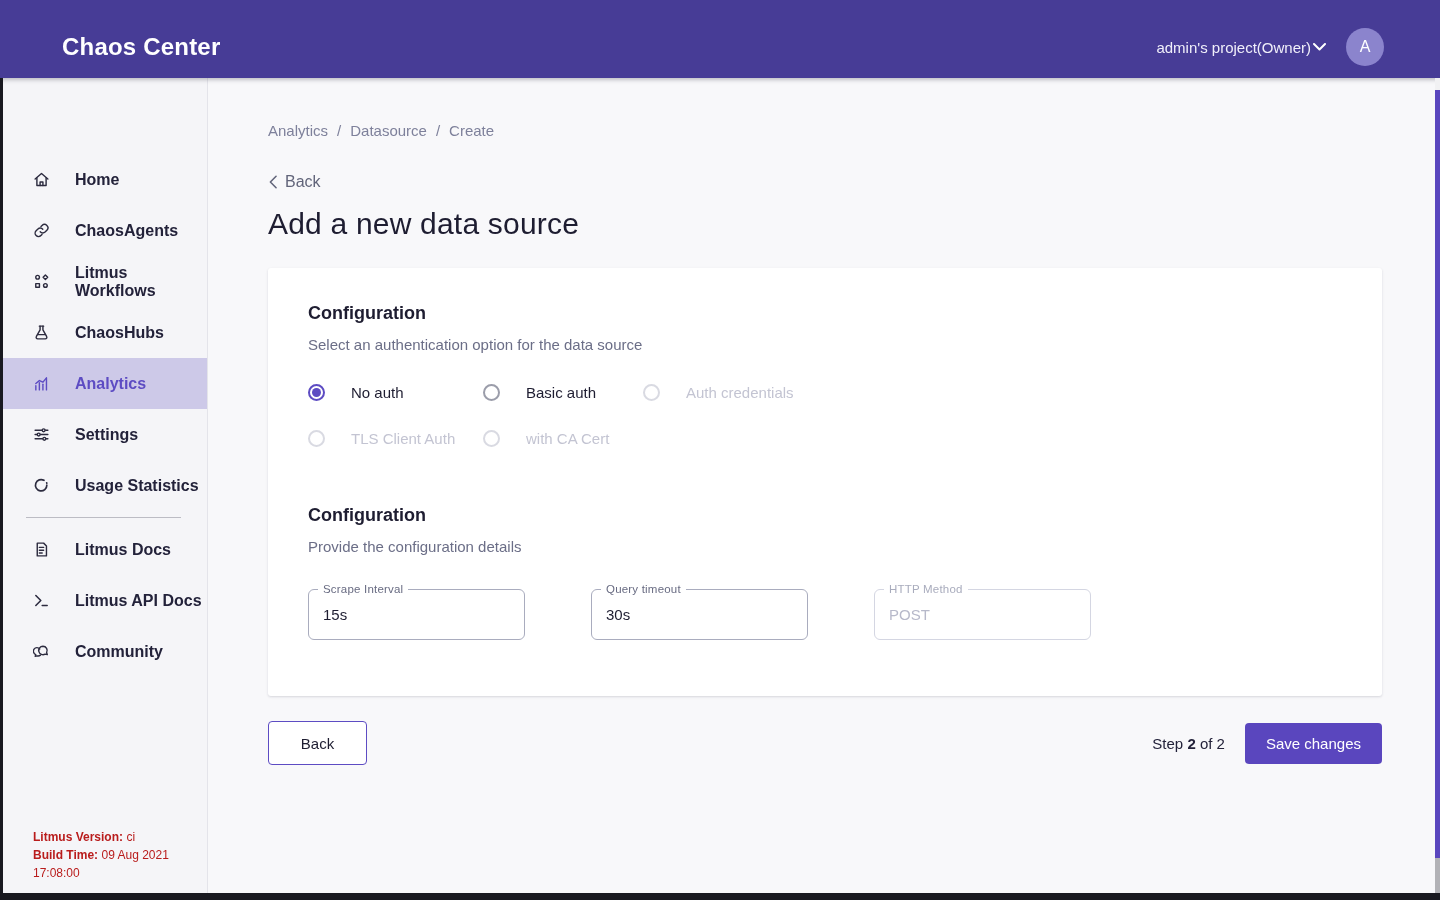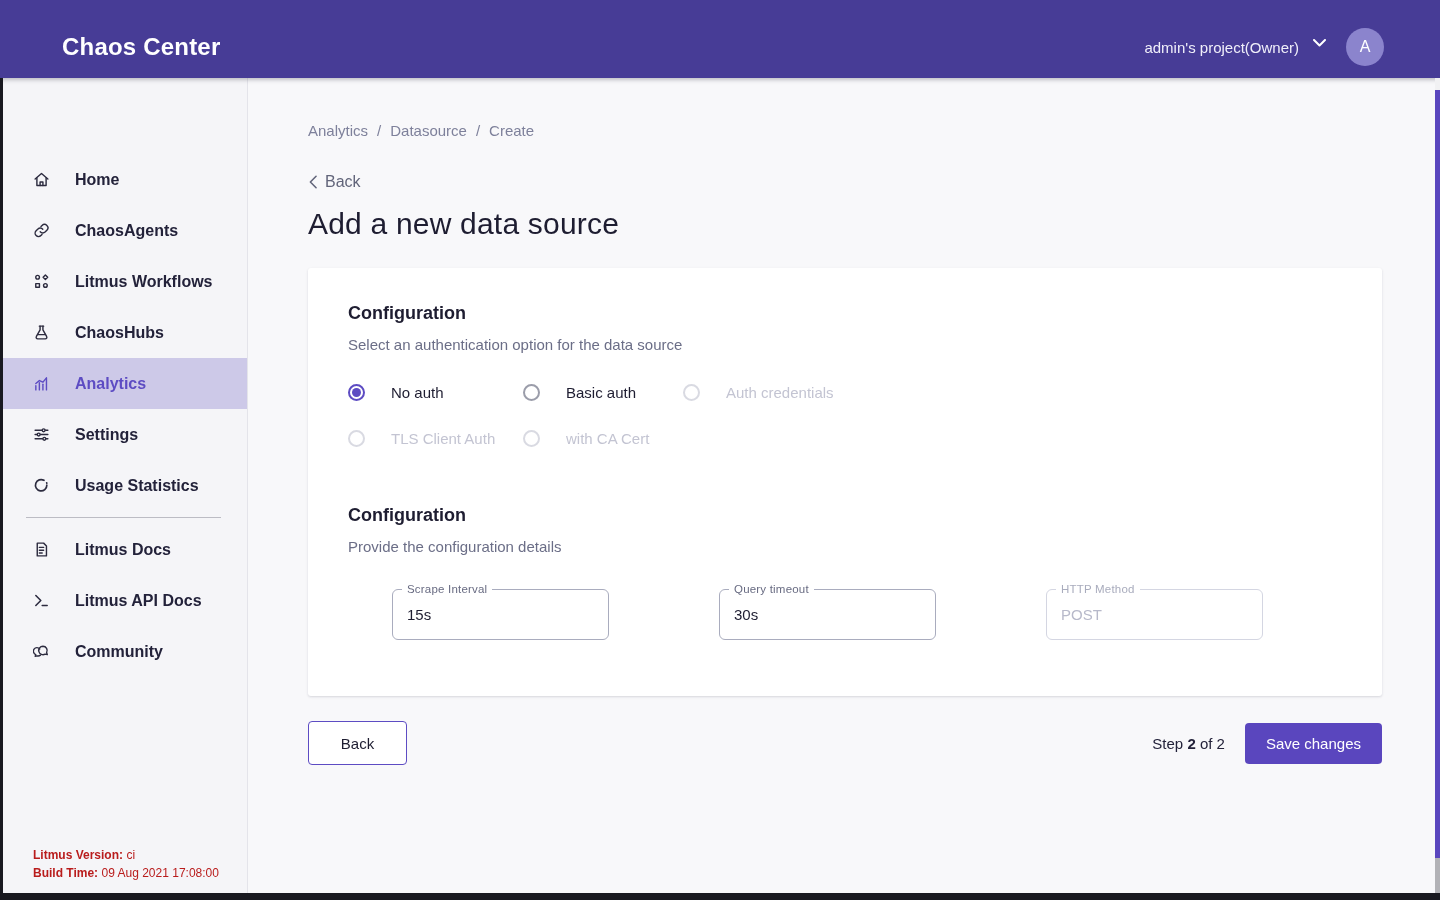--- a/index.html
+++ b/index.html
@@ -8,29 +8,29 @@
   }
   *{box-sizing:border-box;margin:0;padding:0;}
   html,body{width:1440px;height:900px;overflow:hidden;}
   body{font-family:"Liberation Sans",sans-serif;background:#f8f8fa;position:relative;color:var(--ink);}
 
   
   .header{height:78px;background:var(--header-bg);display:flex;align-items:center;
     padding:16px 56px 0 62px;color:#fff;position:relative;z-index:10;box-shadow:0 2px 4px rgba(20,20,40,.25);}
   .app-title{font-size:24px;font-weight:bold;letter-spacing:.2px;}
   .header-right{margin-left:auto;display:flex;align-items:center;gap:20px;}
-  .project-switch{display:flex;align-items:flex-start;gap:14px;font-size:15px;color:#f0effa;cursor:pointer;}
+  .project-switch{display:flex;align-items:center;gap:2px;font-size:15px;color:#f0effa;cursor:pointer;}
   .avatar{width:38px;height:38px;border-radius:50%;background:#8b84cd;display:flex;align-items:center;
     justify-content:center;font-size:16px;color:#fff;cursor:pointer;}
 
   
   .app-body{display:flex;height:822px;}
 
   
-  .sidebar{width:248px;background:#f5f5f8;border-right:1px solid #e4e4ea;display:flex;flex-direction:column;
+  .sidebar{width:208px;background:#f5f5f8;border-right:1px solid #e4e4ea;display:flex;flex-direction:column;
     padding-top:76px;flex-shrink:0;}
   .nav-item{height:51px;display:flex;align-items:center;padding-left:33px;cursor:pointer;
     color:#23223a;font-size:16px;font-weight:bold;}
   .nav-item .nav-icon{width:17px;height:17px;flex-shrink:0;color:#2c2b3f;display:flex;}
   .nav-item .nav-label{margin-left:25px;}
   .nav-item.selected{background:var(--selected-bg);color:var(--selected-fg);}
   .nav-item.selected .nav-icon{color:var(--selected-fg);}
   .nav-icon svg{width:17px;height:17px;}
   .side-divider{height:1px;background:#bcbcc4;margin:6px 26px;border:0;}
   .version-block{margin-top:auto;padding:0 10px 18px 33px;font-size:12px;line-height:18px;color:#b91c1c;}
@@ -56,21 +56,21 @@
   .radio-col-2{width:160px;}
   .radio{width:17px;height:17px;border-radius:50%;border:2px solid #9b9daa;position:relative;flex-shrink:0;cursor:pointer;}
   .radio.selected{border-color:var(--selected-fg);}
   .radio.selected::after{content:"";position:absolute;inset:2px;border-radius:50%;background:var(--selected-fg);}
   .radio.disabled{border-color:#d9dae2;cursor:default;}
   .radio-label{font-size:15px;font-weight:normal;color:var(--ink);}
   .radio-label.disabled{color:var(--disabled);font-weight:400;}
 
   .config-title{margin-top:58px;}
   .fields-row{display:flex;gap:66px;margin-top:34px;}
-  .field{width:217px;height:51px;border:1px solid #a9acbe;border-radius:6px;position:relative;background:#fff;margin-left:44px;}
+  .field{width:217px;height:51px;border:1px solid #a9acbe;border-radius:6px;position:relative;background:#fff;}
   .field-label{position:absolute;top:-7px;left:9px;background:#fff;padding:0 5px;font-size:11.5px;color:#686b82;letter-spacing:.2px;}
   .field input{border:none;outline:none;width:100%;height:100%;padding:0 14px;font-size:15px;color:var(--ink);
     background:transparent;border-radius:6px;font-family:"Liberation Sans",sans-serif;}
   .field.disabled{border-color:#d4d6e2;}
   .field.disabled .field-label{color:#a9acbd;}
   .field input::placeholder{color:#b7b9ca;opacity:1;}
 
   .footer-row{display:flex;align-items:center;margin-top:25px;}
   .back-btn{width:99px;height:44px;border:1px solid var(--selected-fg);border-radius:4px;background:#fff;
     font-size:15px;color:var(--ink);cursor:pointer;font-family:"Liberation Sans",sans-serif;}

